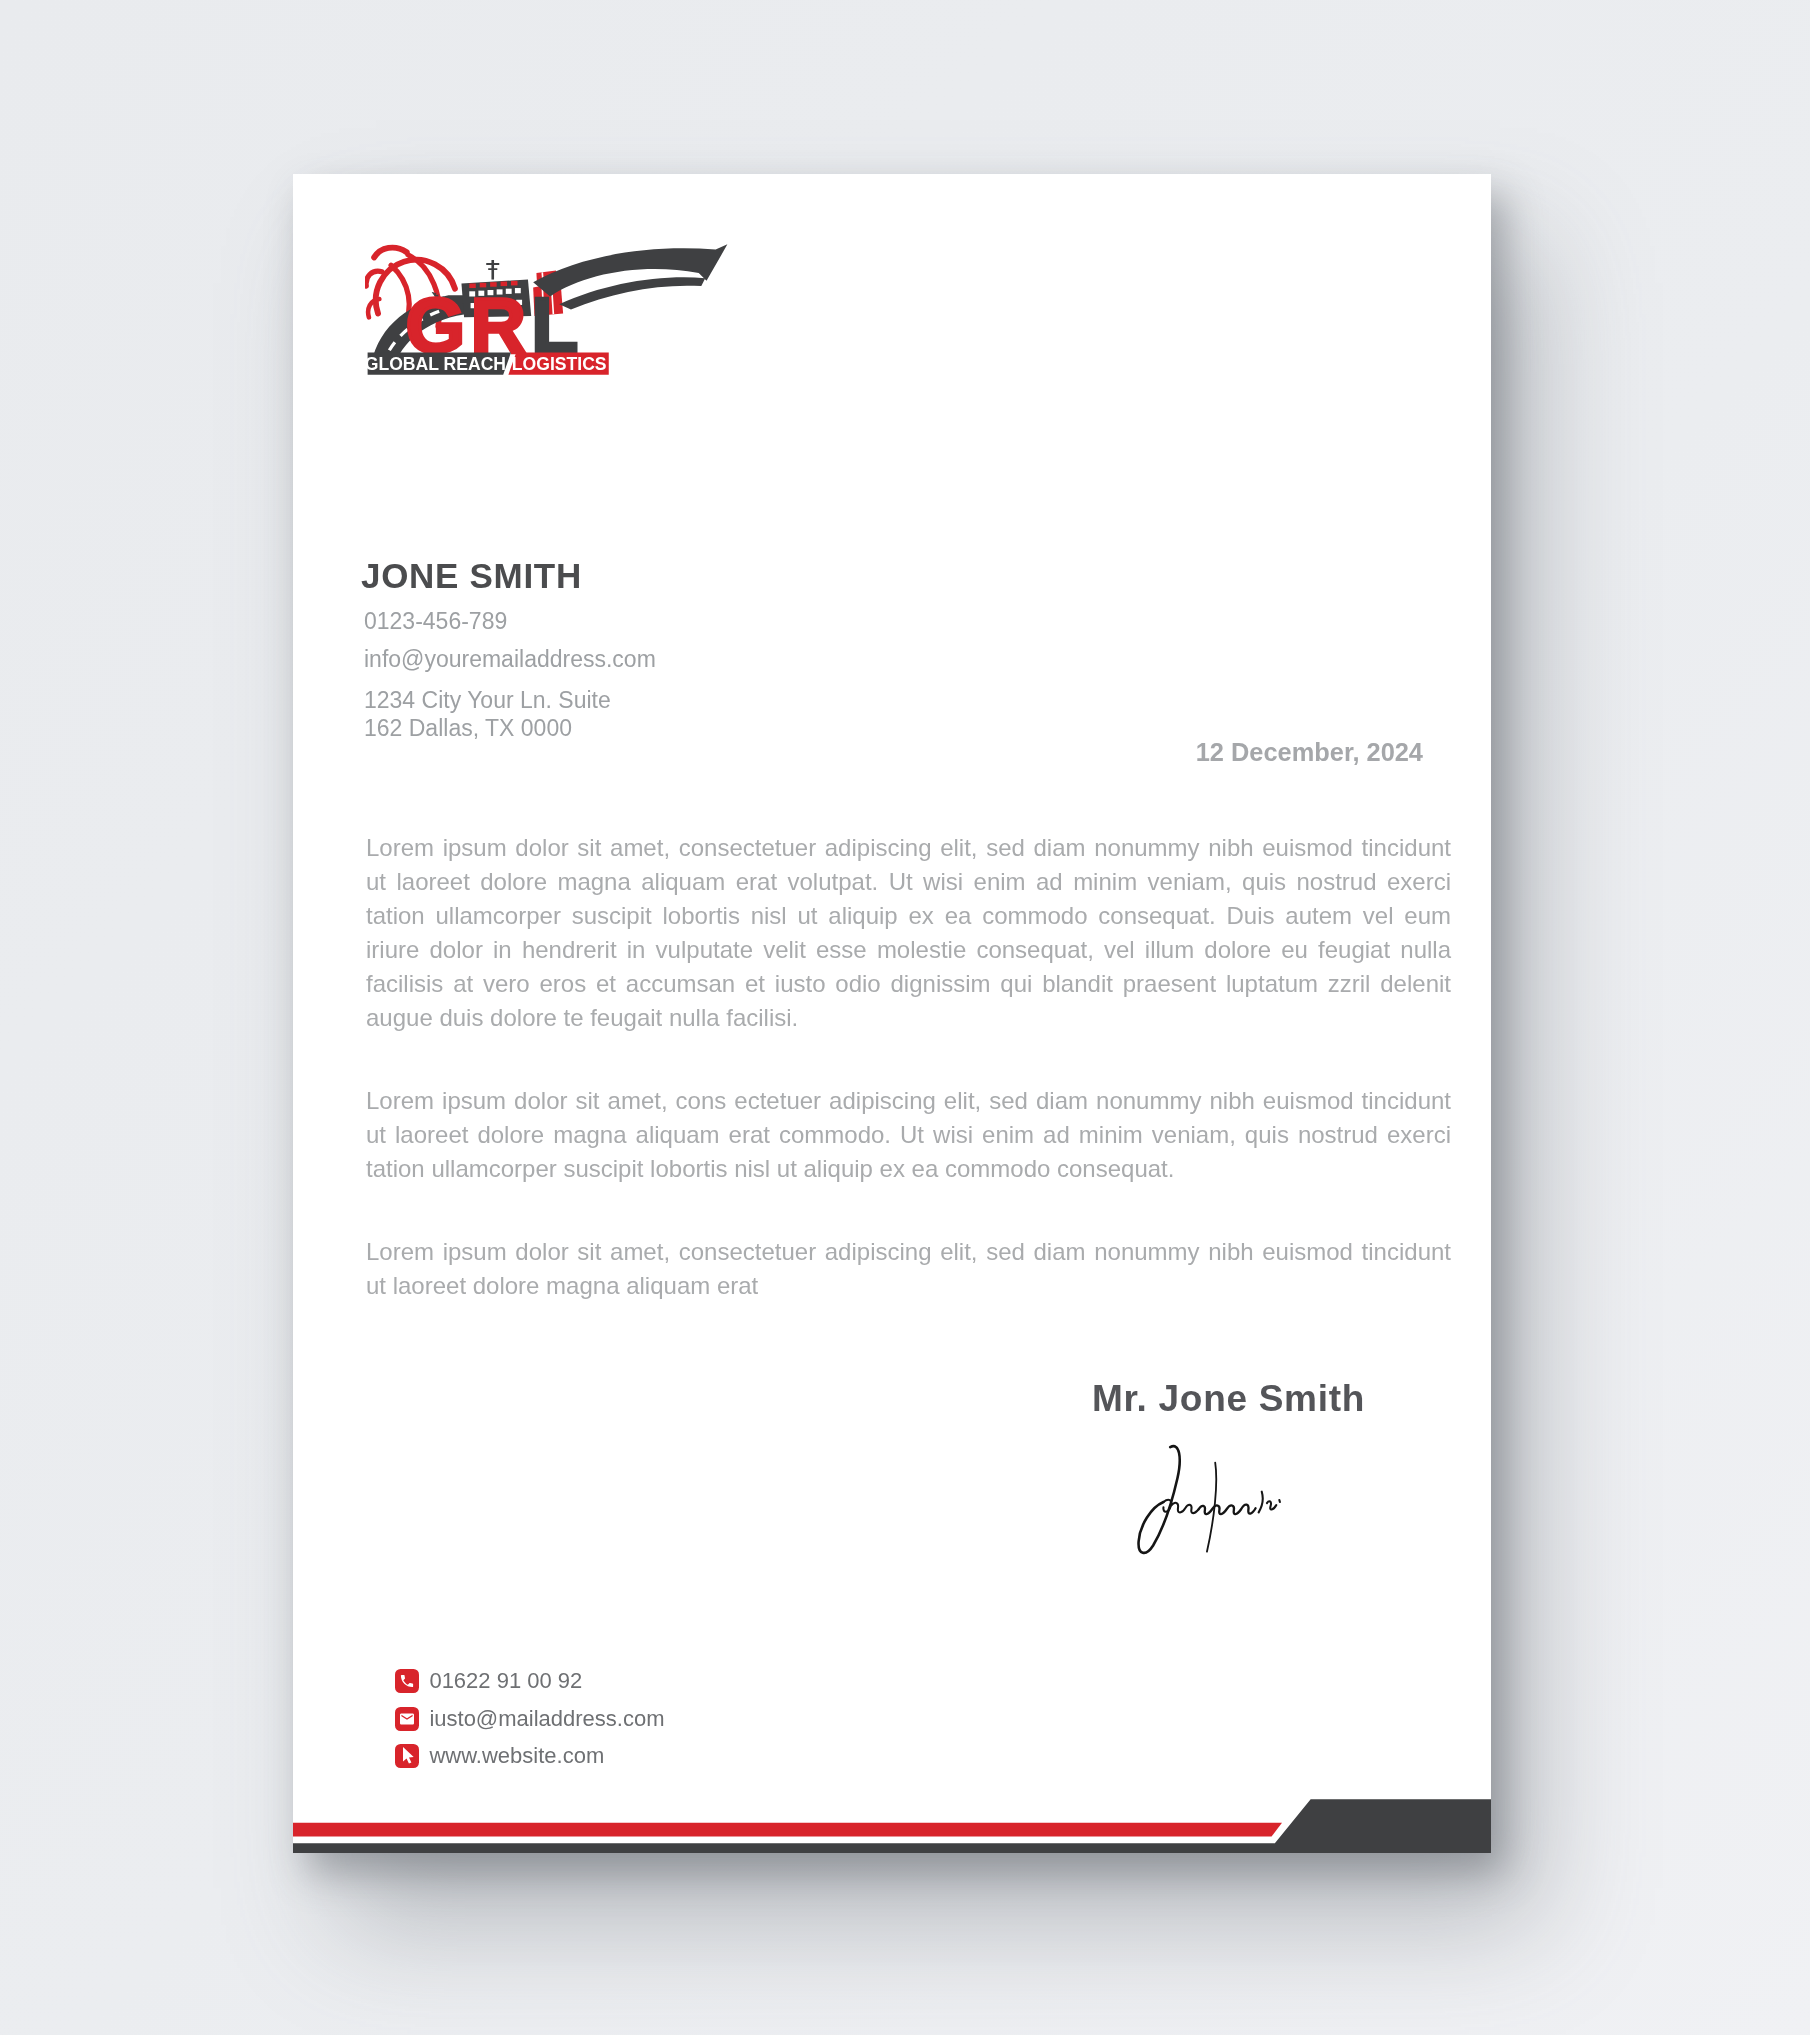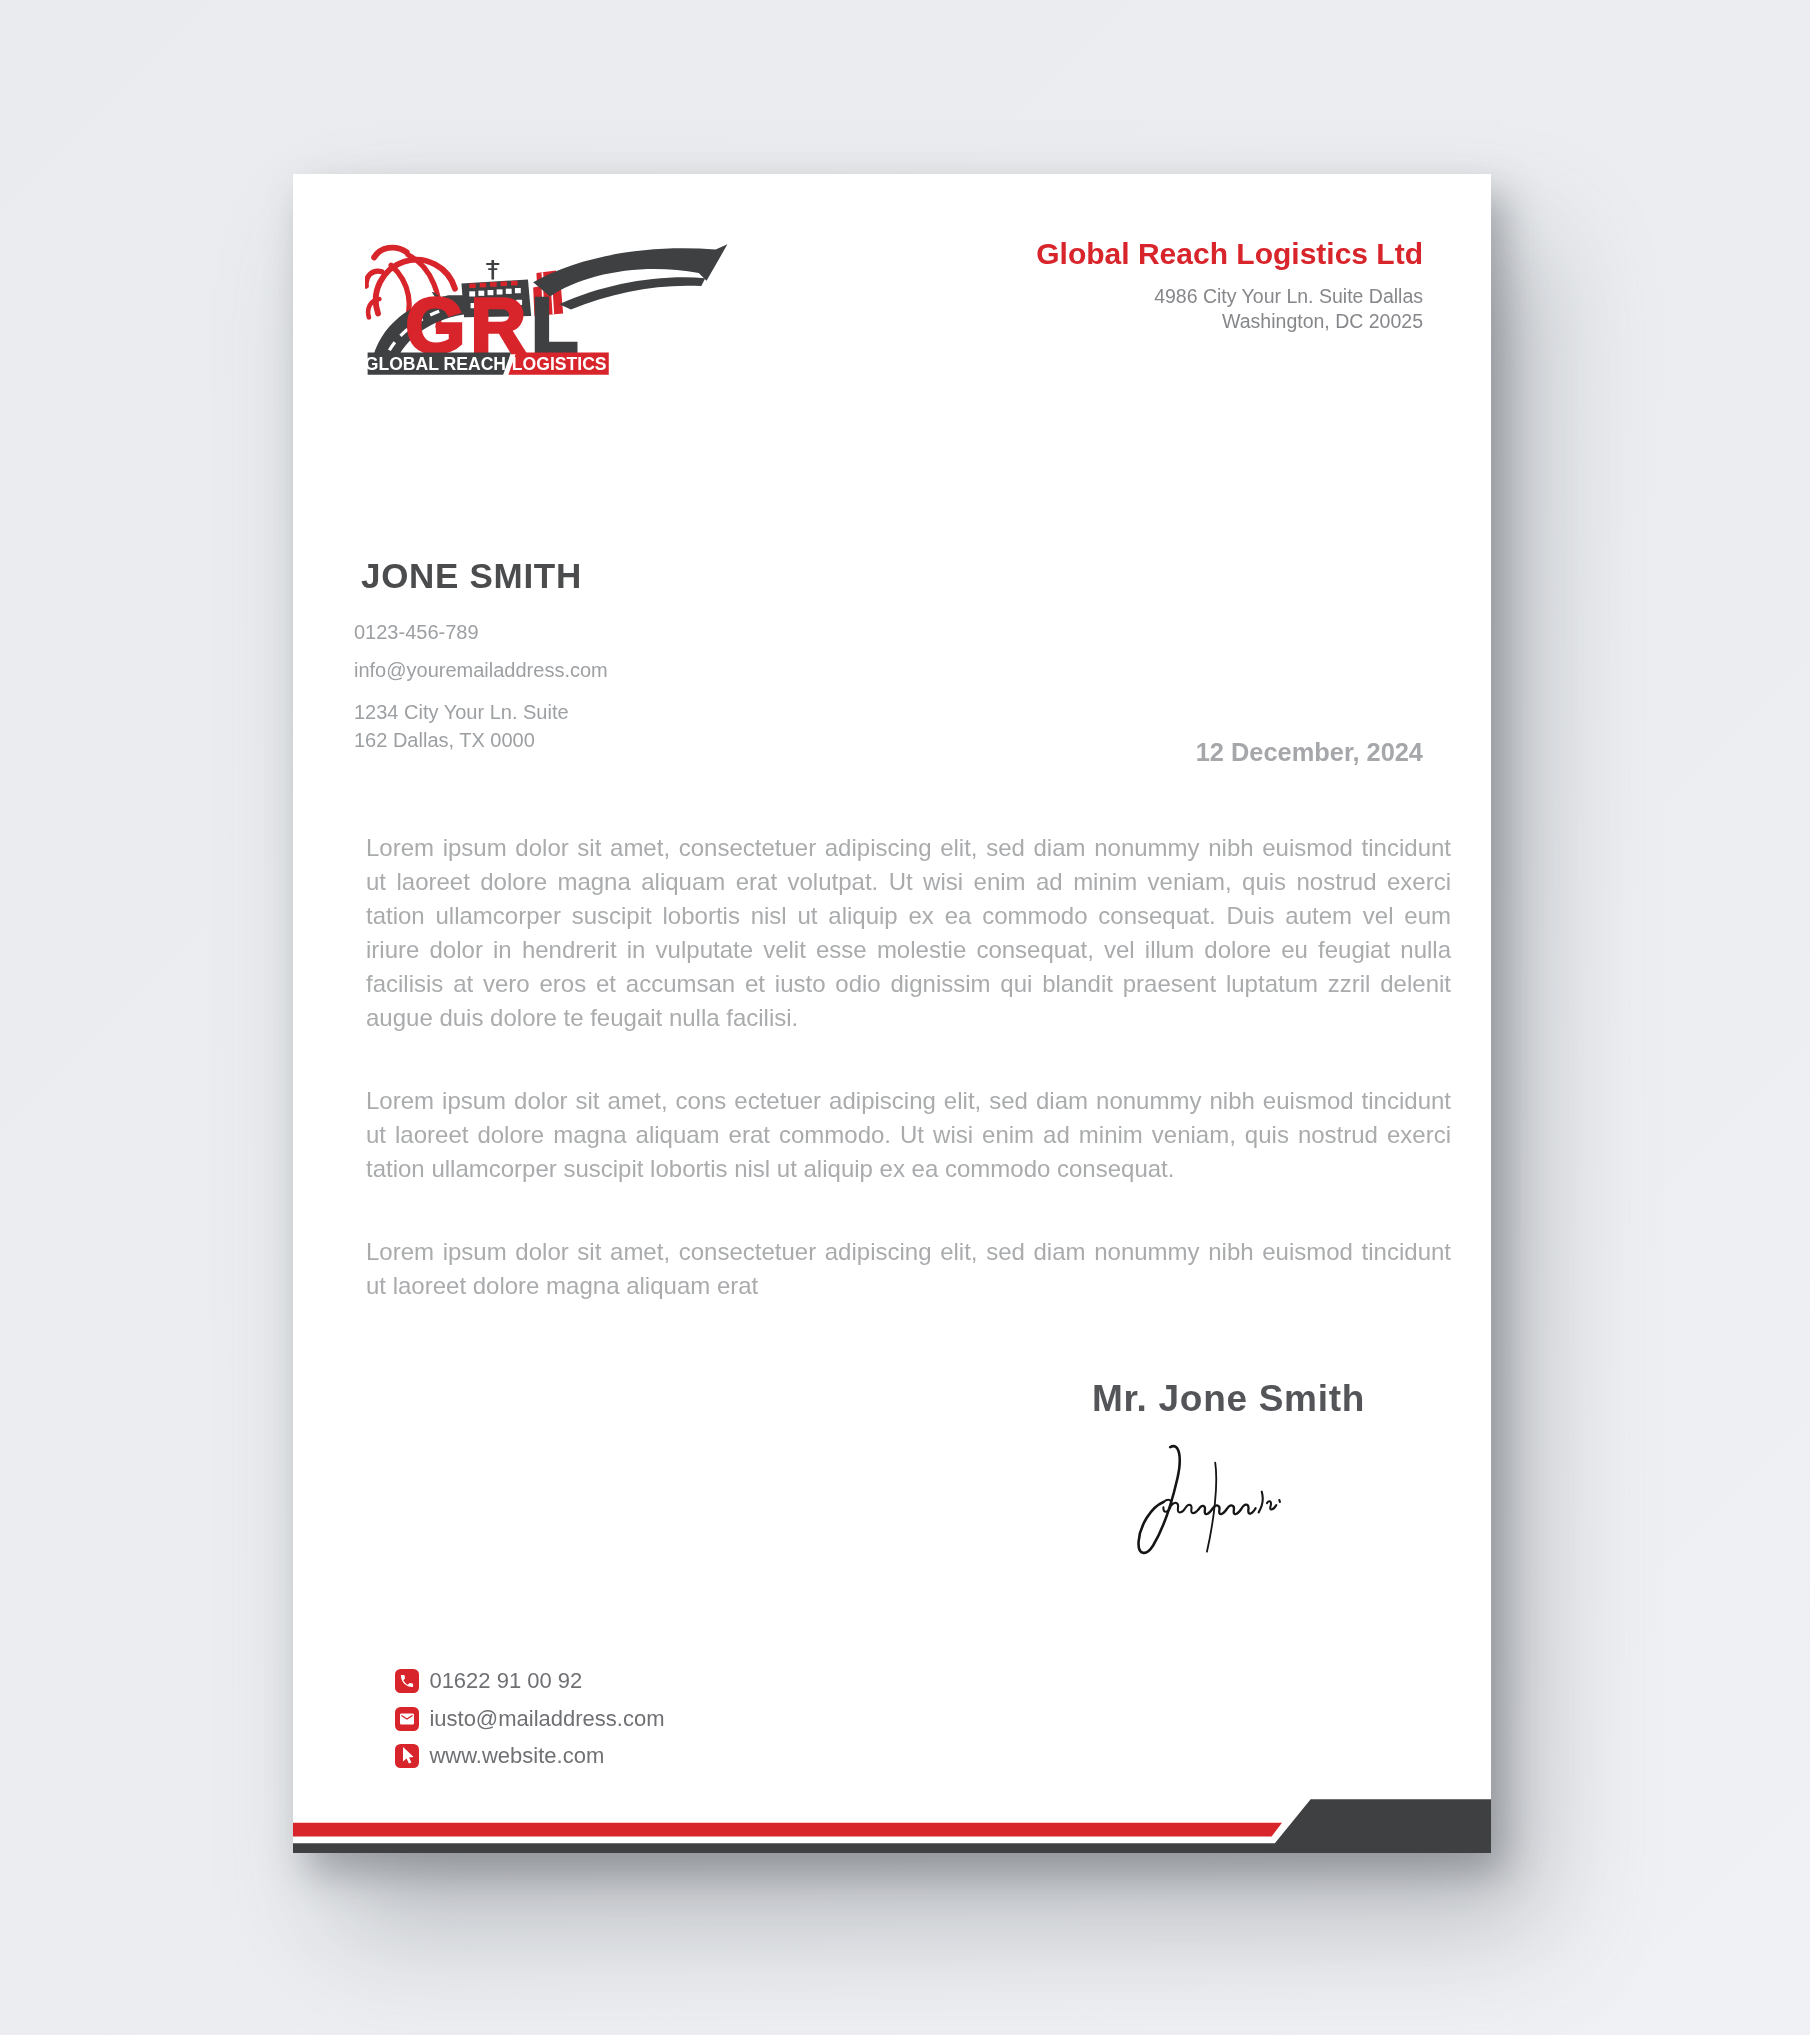--- a/index.html
+++ b/index.html
@@ -11,21 +11,21 @@
   .paper{
     position:absolute;left:293px;top:174px;width:1198px;height:1679px;
     background:#ffffff;
     box-shadow:14.3px 19.5px 36px rgba(90,95,102,.45),46px 72px 104px rgba(105,110,118,.38);
   }
   .logo-svg{position:absolute;left:72px;top:69px;width:365px;height:137px;}
   .company-block{position:absolute;right:68px;top:64px;text-align:right;}
   .company-name{font-size:30px;font-weight:bold;color:#d8242b;line-height:1.05;letter-spacing:0px;}
   .company-address{margin-top:14.3px;font-size:19.5px;color:#85878a;line-height:25.4px;}
   .recipient-name{position:absolute;left:68px;top:384px;font-size:35px;font-weight:bold;color:#4b4c4e;letter-spacing:0.7px;line-height:1;}
-  .contact-line{position:absolute;left:61px;font-size:20px;color:#9da0a3;line-height:1.1;margin-top:12px;}
+  .contact-line{position:absolute;left:71px;font-size:23px;color:#9da0a3;line-height:1.1;}
   .contact-phone{top:435px;}
   .contact-email{top:473px;}
   .contact-address{top:512px;line-height:28px;}
   .letter-date{position:absolute;right:68px;top:564px;font-size:25.4px;font-weight:bold;color:#a5a7aa;margin-left:17px;}
   .body-text{position:absolute;left:73px;top:641px;width:1085px;}
   .body-text p{margin:16px 0 49px 0;font-size:24px;line-height:34px;color:#a9abad;text-align:justify;}
   .signoff-name{position:absolute;right:126px;top:1206px;font-size:37px;font-weight:bold;color:#545559;letter-spacing:0.7px;line-height:1;}
   .signature-svg{position:absolute;left:833px;top:1268px;width:166px;height:119px;}
   .footer-contacts{position:absolute;left:66px;top:1495px;}
   .footer-row{display:flex;align-items:center;margin-bottom:13.7px;height:24px;padding-left:36px;}
@@ -90,27 +90,20 @@
     </g>
     <text x="62" y="167" font-weight="bold" font-size="118" letter-spacing="8" stroke-width="5"><tspan fill="#d8242b" stroke="#d8242b">G</tspan><tspan fill="#d8242b" stroke="#d8242b">R</tspan><tspan fill="#3f4042" stroke="#3f4042">L</tspan></text>
     <g>
       <path fill="#3f4042" d="M 4,168 L 224,168 L 212,202 L 4,202 Z"></path>
       <path fill="#d8242b" d="M 232,168 L 374,168 L 374,202 L 220,202 Z"></path>
       <text x="108" y="194" text-anchor="middle" font-weight="bold" font-size="27" fill="#ffffff">GLOBAL REACH</text>
       <text x="298" y="194" text-anchor="middle" font-weight="bold" font-size="27" fill="#ffffff">LOGISTICS</text>
     </g>
   </svg>
 
-  <div class="company-block">
-    <div class="company-name">Global Reach Logistics Ltd</div>
-    <div class="company-address">
-      <div>4986 City Your Ln. Suite Dallas</div>
-      <div>Washington, DC 20025</div>
-    </div>
-  </div>
 
   <div class="recipient-name">JONE SMITH</div>
   <div class="contact-line contact-phone">0123-456-789</div>
   <div class="contact-line contact-email">info@youremailaddress.com</div>
   <div class="contact-line contact-address">
     <div>1234 City Your Ln. Suite</div>
     <div>162 Dallas, TX 0000</div>
   </div>
 
   <div class="letter-date">12 December, 2024</div>

